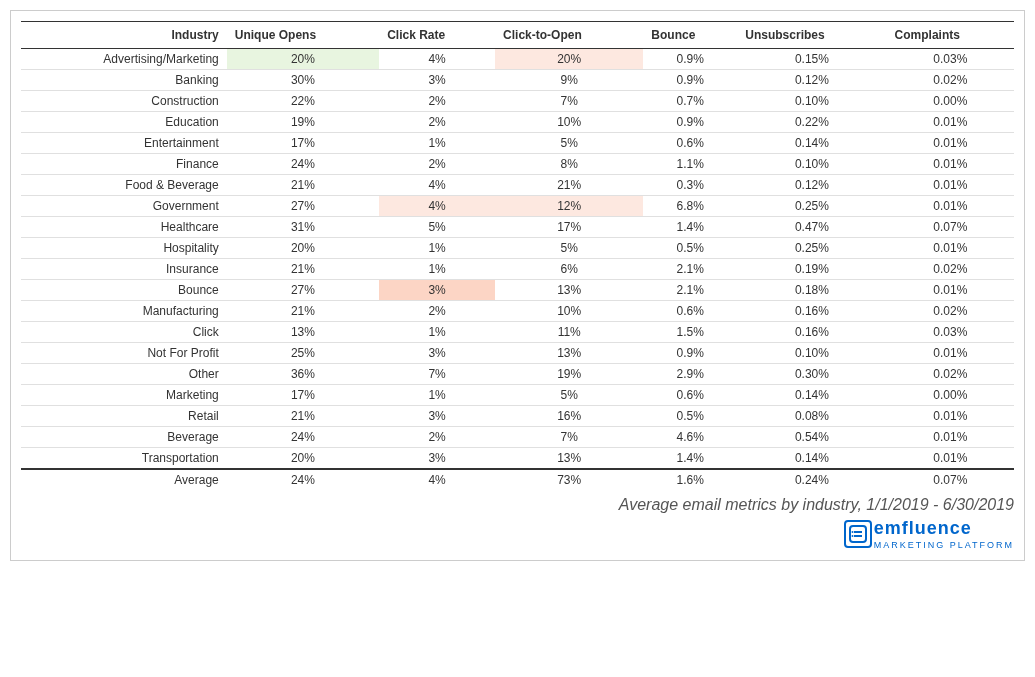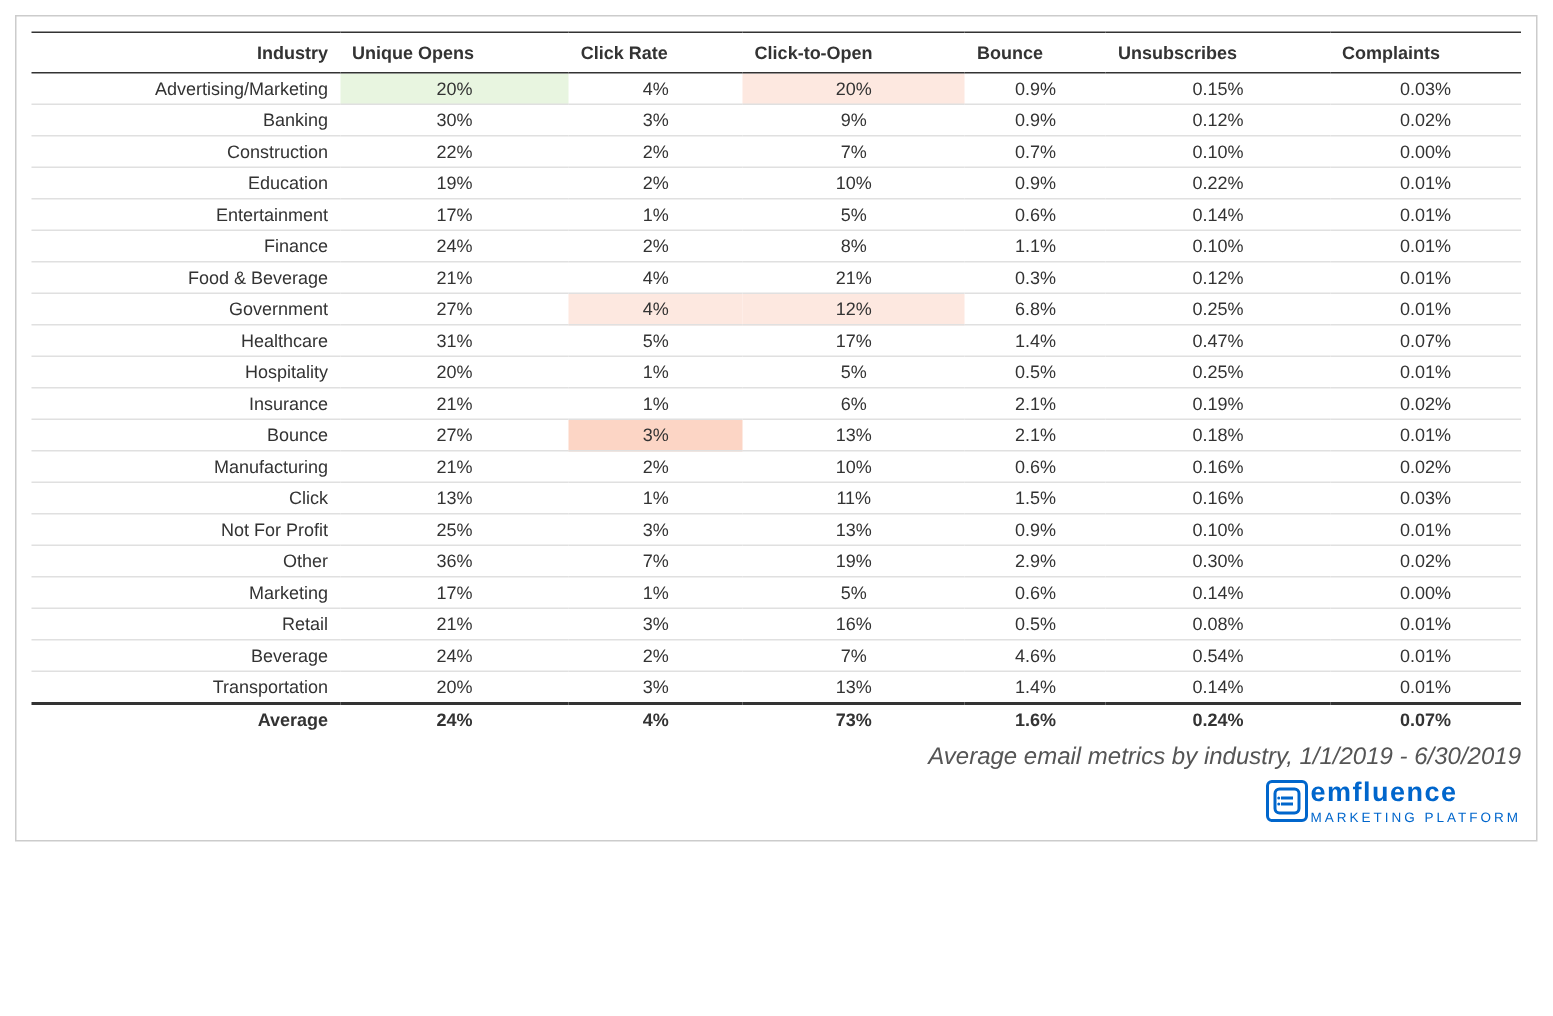--- a/index.html
+++ b/index.html
@@ -37,21 +37,21 @@
       border-bottom: 1px solid #e0e0e0;
       text-align: center;
     }
     td:first-child {
       text-align: right;
     }
     tr:last-child td {
       border-bottom: none;
     }
     .avg-row td {
-      font-weight: bold;
+      font-weight: normal;
       border-top: 2px solid #333;
       border-bottom: 1px solid #333;
       margin-top: 11px;
     }
     .highlight-green {
       background-color: #e8f5e0;
     }
     .highlight-red-light {
       background-color: #fde8e0;
     }

